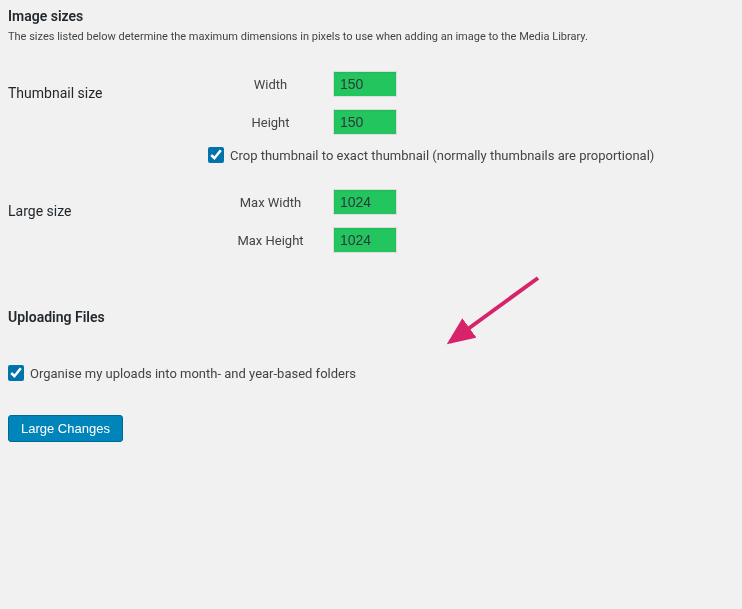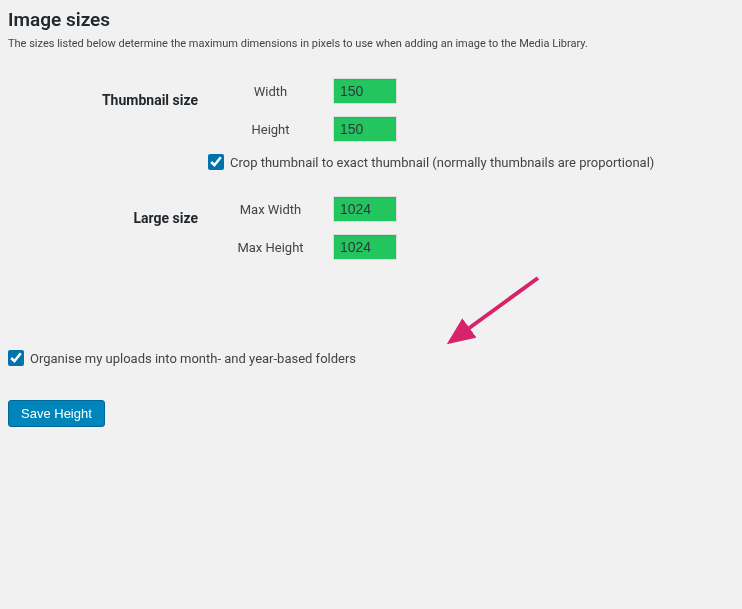--- a/index.html
+++ b/index.html
@@ -6,40 +6,40 @@
     body {
       margin: 0;
       padding: 8px;
       font-family: -apple-system, BlinkMacSystemFont, "Segoe UI", Roboto, sans-serif;
       font-size: 13px;
       color: #23282d;
       background: #f1f1f1;
       width: 742px;
     }
     h2 {
-      font-size: 19px;
+      font-size: 14px;
       font-weight: 600;
       margin: 0 0 6px 0;
       color: #23282d;
     }
     p.desc {
       margin: 0 0 28px 0;
       font-size: 11px;
       color: #444;
     }
     .form-table {
       width: 100%;
       border-collapse: collapse;
     }
     .form-table th {
-      text-align: right;
+      text-align: left;
       vertical-align: top;
       padding: 14px 10px 14px 0;
       width: 200px;
-      font-weight: 700;
+      font-weight: 400;
       font-size: 14px;
       color: #23282d;
     }
     .form-table td {
       padding: 0;
       vertical-align: top;
     }
     .field-row {
       display: flex;
       align-items: center;
@@ -139,29 +139,30 @@
           <span class="field-label">Max Height</span>
           <input type="text" value="1024" style="">
         </div>
       </td>
     </tr>
   </tbody>
     </table>
 
   <div class="section-gap"></div>
 
+  <h2>Uploading Files</h2>
 
   <div style="height:28px;"></div>
 
   <div class="checkbox-row" style="margin-bottom:0;">
     <input type="checkbox" checked="" style="">
     <label>Organise my uploads into month- and year-based folders</label>
   </div>
 
-  <button class="button-primary">Save Height</button>
+  <button class="button-primary">Large Changes</button>
 
   
   <svg class="arrow-svg" width="120" height="90" style="left:430px; top:264px;">
     <defs>
       <marker id="ah" markerWidth="8" markerHeight="8" refX="6" refY="3" orient="auto">
         <path d="M0,0 L7,3 L0,6 Z" fill="#d6236a"></path>
       </marker>
     </defs>
     <line x1="100" y1="6" x2="12" y2="70" stroke="#d6236a" stroke-width="4" marker-end="url(#ah)"></line>
   </svg>

